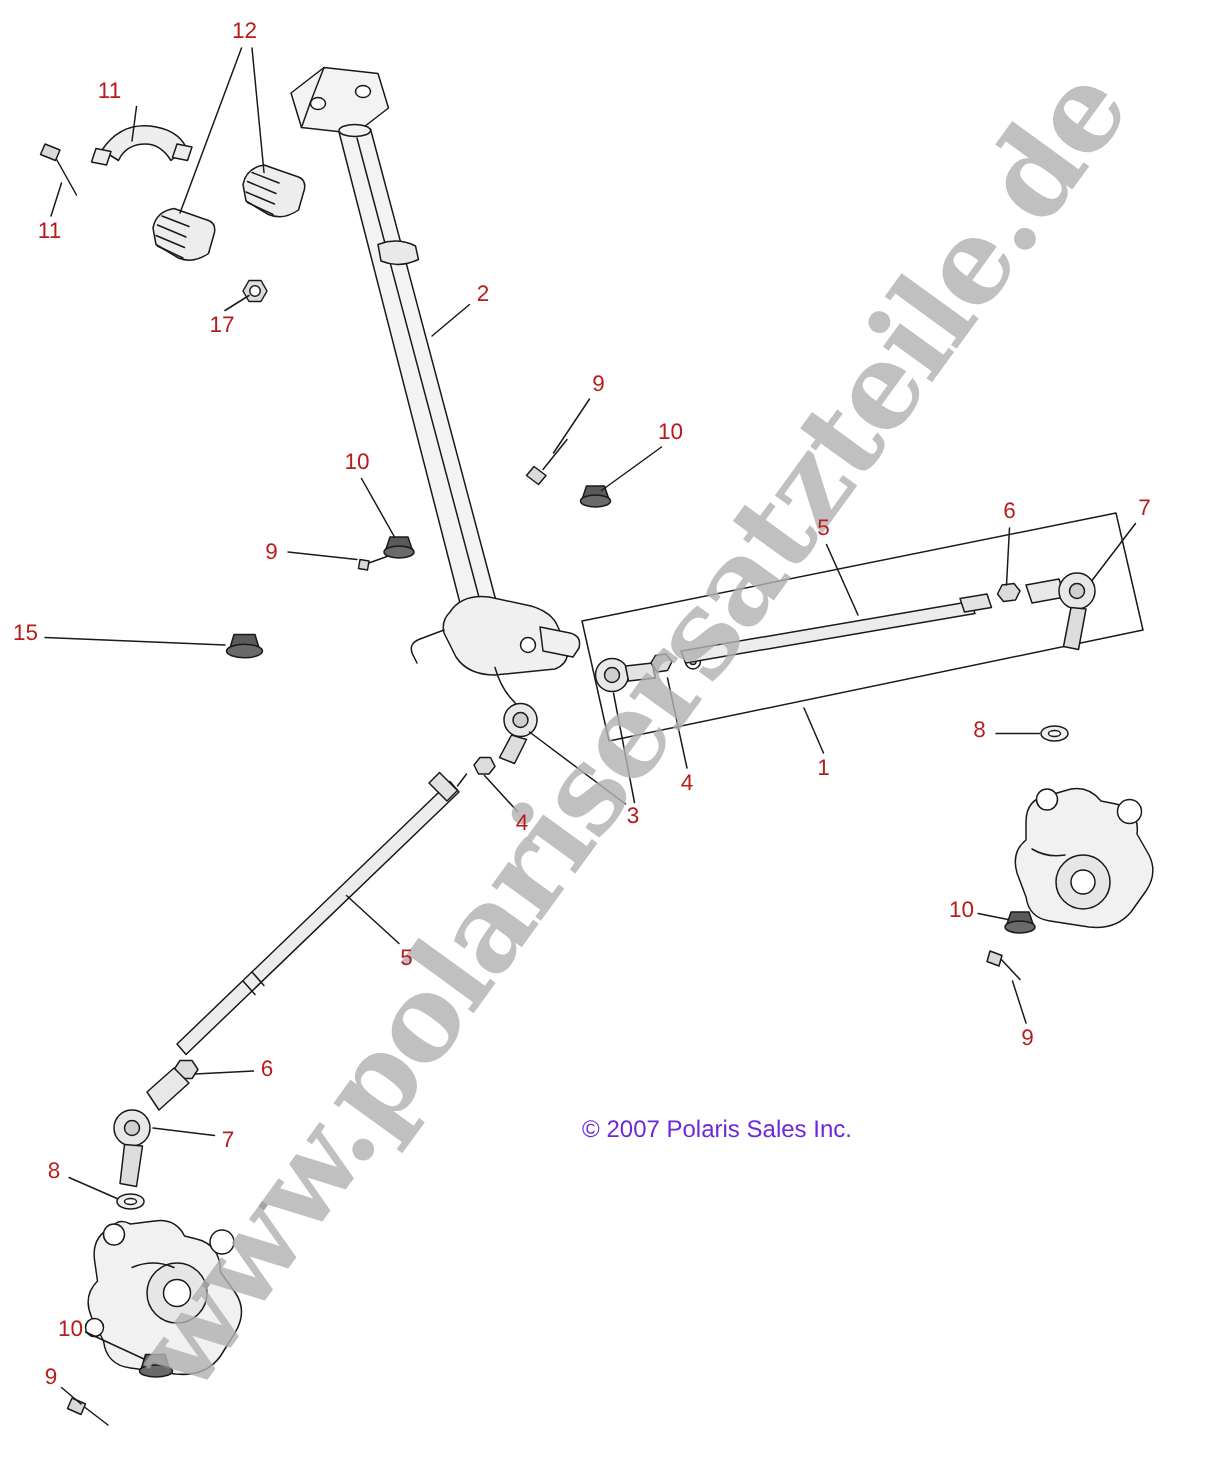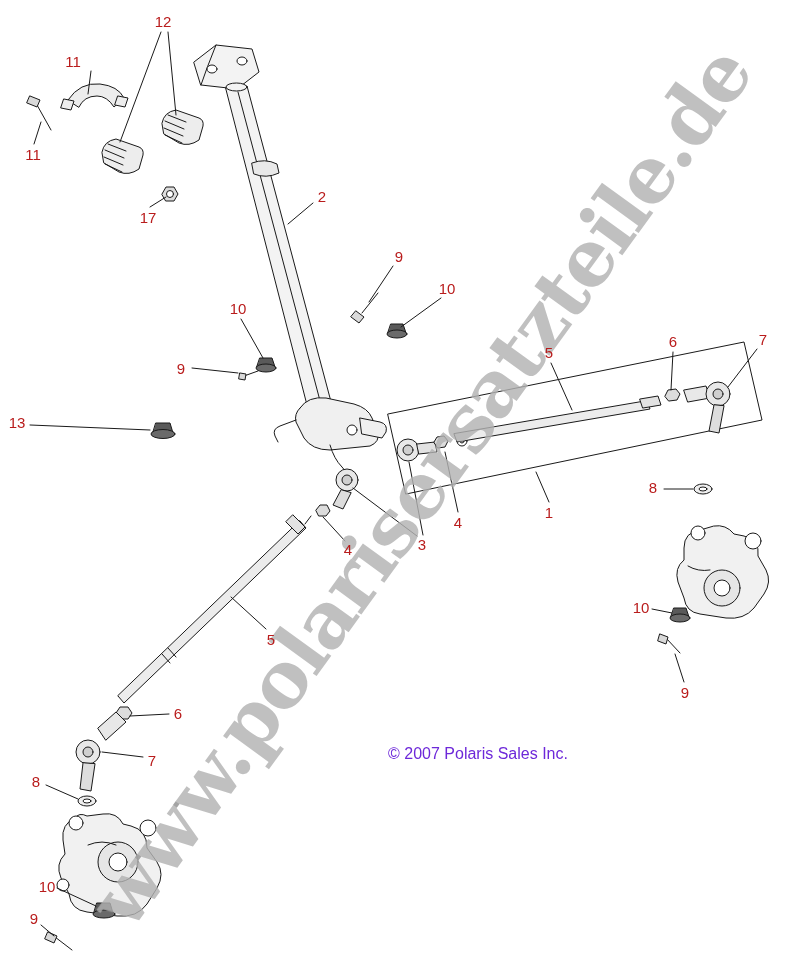--- a/index.html
+++ b/index.html
@@ -229,21 +229,21 @@
   <div class="callout" style="left:33px;top:154px">11</div>
   <div class="callout" style="left:148px;top:217px">17</div>
   <div class="callout" style="left:322px;top:196px">2</div>
   <div class="callout" style="left:399px;top:256px">9</div>
   <div class="callout" style="left:447px;top:288px">10</div>
   <div class="callout" style="left:238px;top:308px">10</div>
   <div class="callout" style="left:181px;top:368px">9</div>
   <div class="callout" style="left:549px;top:352px">5</div>
   <div class="callout" style="left:673px;top:341px">6</div>
   <div class="callout" style="left:763px;top:339px">7</div>
-  <div class="callout" style="left:17px;top:422px">13</div>
+  <div class="callout" style="left:17px;top:422px">15</div>
   <div class="callout" style="left:653px;top:487px">8</div>
   <div class="callout" style="left:549px;top:512px">1</div>
   <div class="callout" style="left:458px;top:522px">4</div>
   <div class="callout" style="left:422px;top:544px">3</div>
   <div class="callout" style="left:348px;top:549px">4</div>
   <div class="callout" style="left:271px;top:639px">5</div>
   <div class="callout" style="left:641px;top:607px">10</div>
   <div class="callout" style="left:685px;top:692px">9</div>
   <div class="callout" style="left:178px;top:713px">6</div>
   <div class="callout" style="left:152px;top:760px">7</div>

